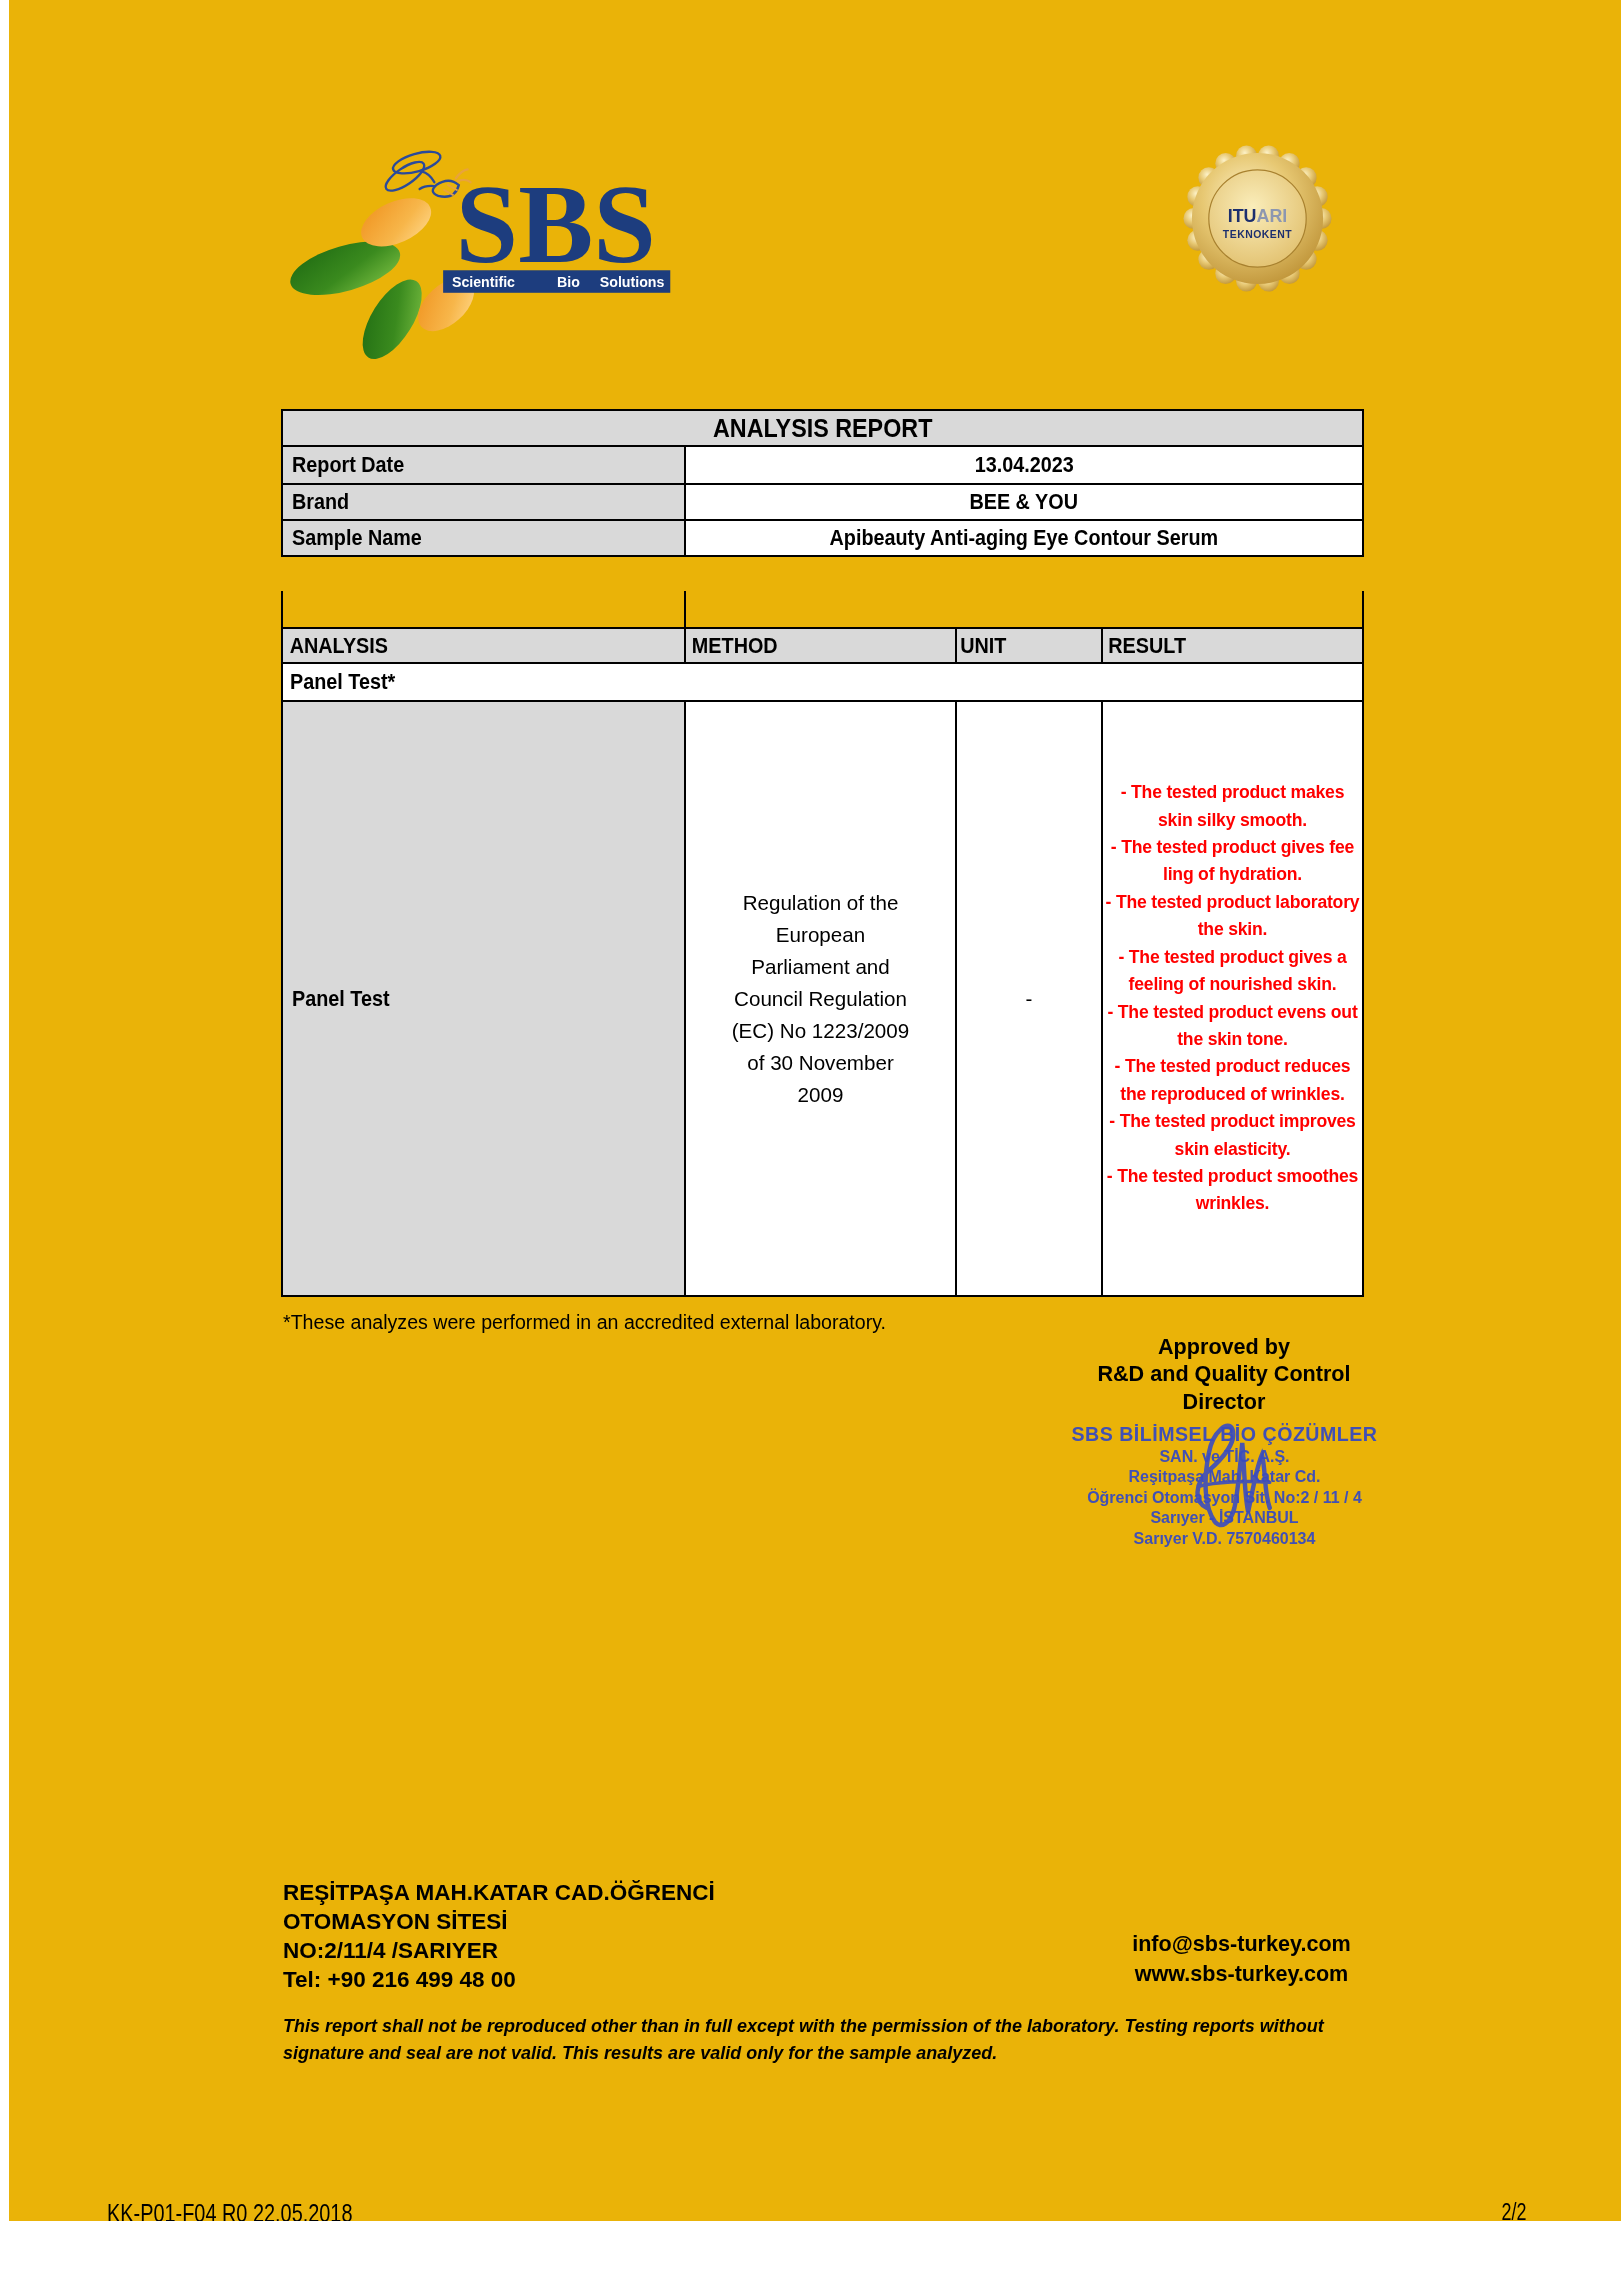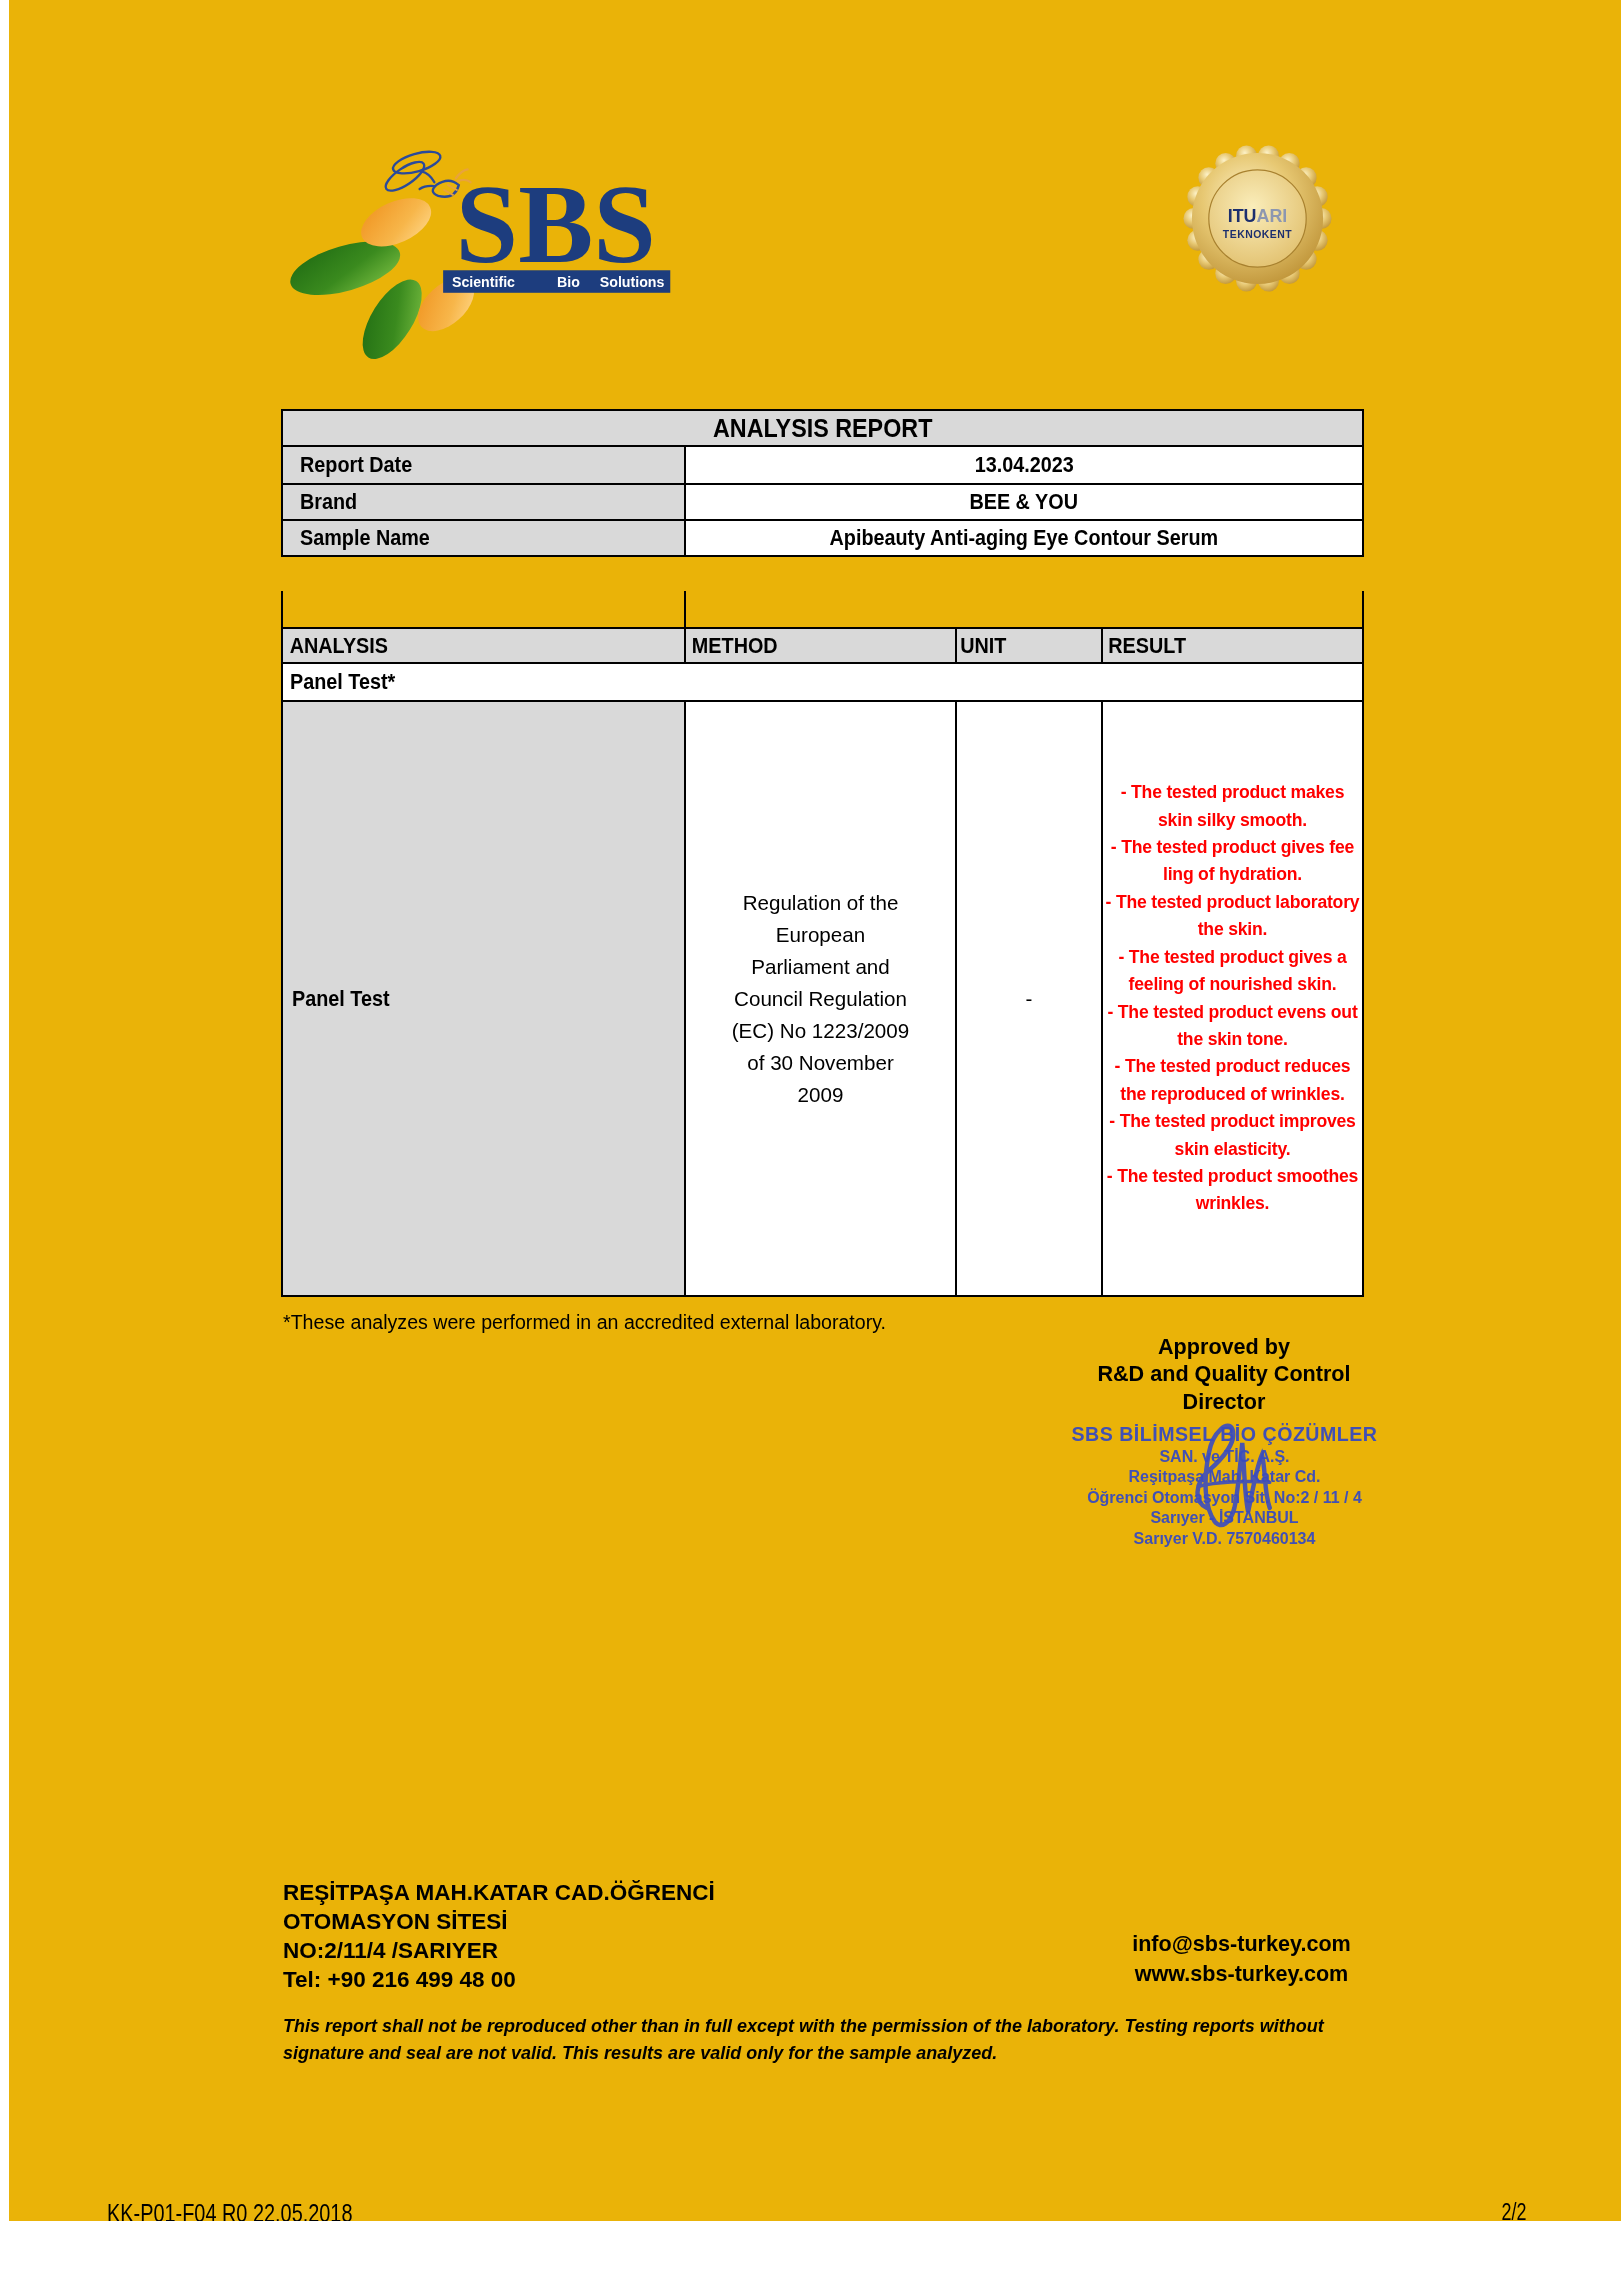--- a/index.html
+++ b/index.html
@@ -18,21 +18,21 @@
               font-size:32px; font-weight:bold; color:#161616; }
 
   
   .t1 { position:absolute; left:272px; top:409px; width:1083px; border:2px solid #000; background:#fff; }
   .t1-title { height:36px; background:#d9d9d9; border-bottom:2px solid #000;
               display:flex; align-items:center; justify-content:center;
               font-size:26.5px; font-weight:bold; }
   .t1-row { display:grid; grid-template-columns:403px 1fr; height:36px; }
   .t1-row + .t1-row { border-top:2px solid #000; }
   .t1-label { background:#d9d9d9; border-right:2px solid #000; display:flex; align-items:center;
-              padding-left:17px; font-size:22.5px; font-weight:bold; }
+              padding-left:9px; font-size:22.5px; font-weight:bold; }
   .t1-value { display:flex; align-items:center; justify-content:center;
               font-size:22.5px; font-weight:bold; }
 
   
   .gap-row { position:absolute; left:272px; top:591px; width:1083px; height:36px;
              border-left:2px solid #000; border-right:2px solid #000; display:flex; }
   .gap-row .cell-a { width:403px; height:100%; border-right:2px solid #000; }
 
   
   .t2 { position:absolute; left:272px; top:627px; width:1083px; border:2px solid #000; background:#fff; }

